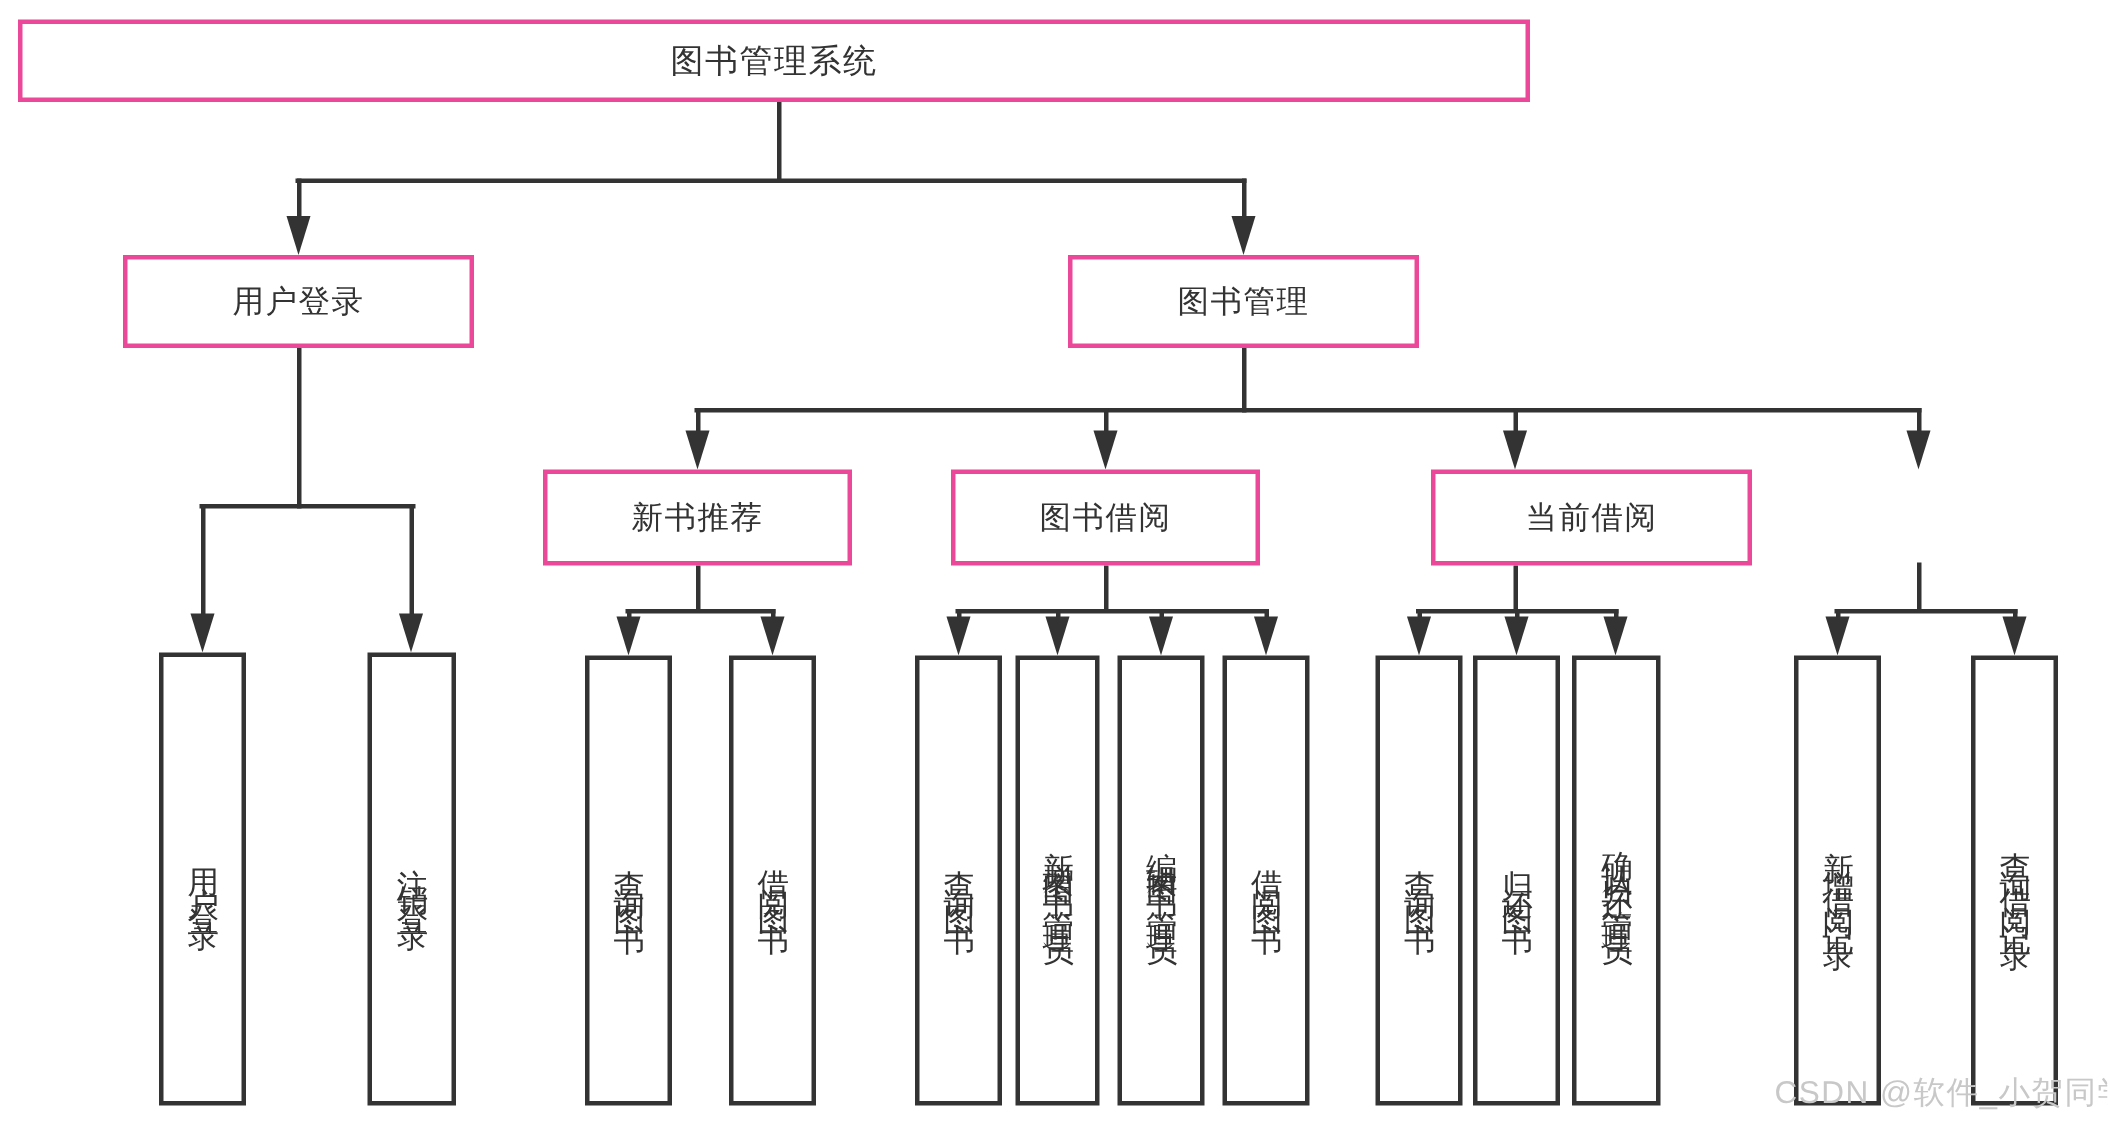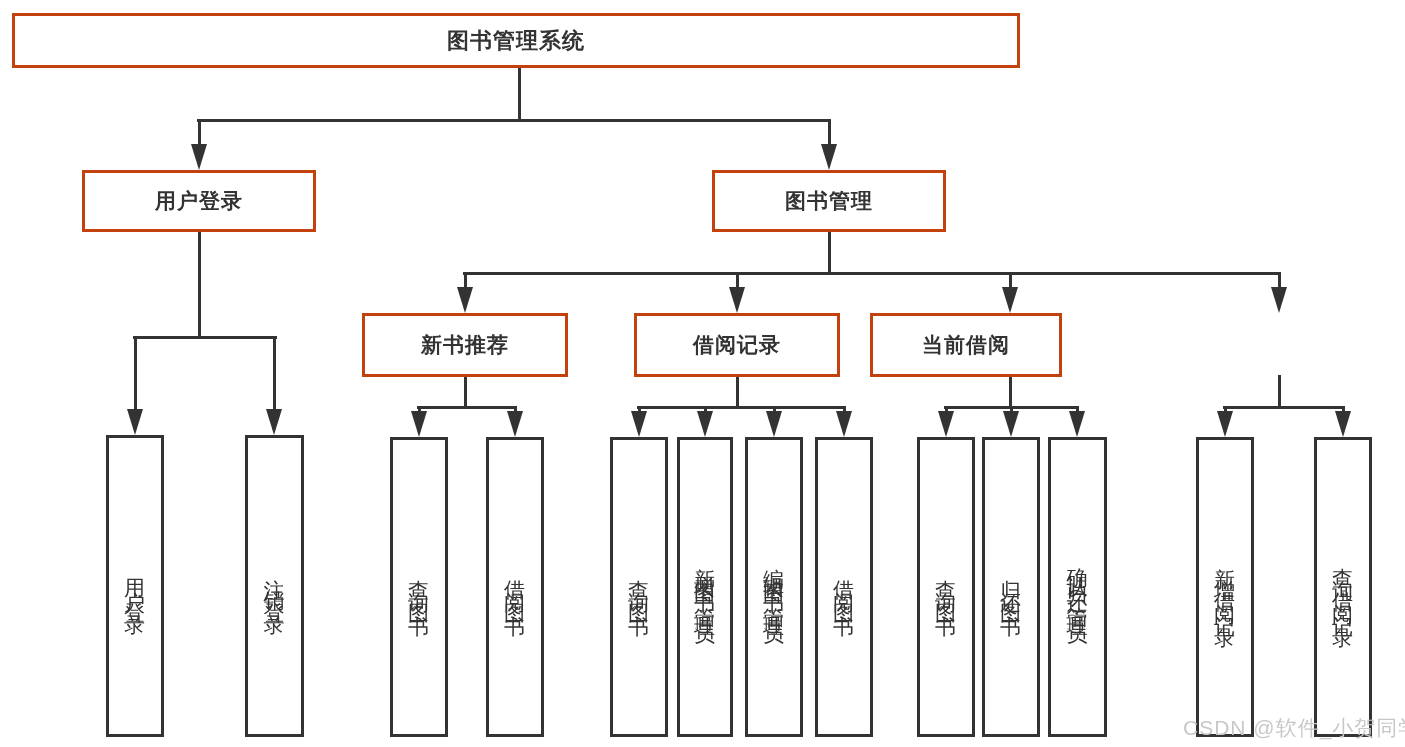--- a/index.html
+++ b/index.html
@@ -7,30 +7,29 @@
     position:relative;
     width:1405px;height:747px;
     background:#ffffff;
     font-family:"Liberation Sans", sans-serif;
     color:#333333;
     overflow:hidden;
   }
   .box{
     position:absolute;
     box-sizing:border-box;
-    border:3px solid #c2410c;
+    border:3px solid #ec4899;
     background:#ffffff;
     display:flex;
     align-items:center;
     justify-content:center;
     font-size:21px;
     letter-spacing:1px;
     color:#333333;
     z-index:2;
-    font-weight:bold;
   }
   .vbox{
     position:absolute;
     box-sizing:border-box;
     border:3px solid #333333;
     background:#ffffff;
     display:flex;
     align-items:center;
     justify-content:center;
     z-index:2;
@@ -68,22 +67,22 @@
 <body>
 
 <div class="canvas">
 
   <div class="box" style="left:12px;top:13px;width:1008px;height:55px;font-size:22px;">图书管理系统</div>
 
   <div class="box" style="left:82px;top:170px;width:234px;height:62px;">用户登录</div>
   <div class="box" style="left:362px;top:313px;width:206px;height:64px;">新书推荐</div>
 
   <div class="box" style="left:712px;top:170px;width:234px;height:62px;">图书管理</div>
-  <div class="box" style="left:634px;top:313px;width:206px;height:64px;">借阅记录</div>
-  <div class="box" style="left:870px;top:313px;width:192px;height:64px;">当前借阅</div>
+  <div class="box" style="left:634px;top:313px;width:206px;height:64px;">图书借阅</div>
+  <div class="box" style="left:954px;top:313px;width:214px;height:64px;">当前借阅</div>
 
   <div class="vbox" style="left:106px;top:435px;width:58px;height:302px;">
     <span class="vtext v-short">用户登录</span>
   </div>
   <div class="vbox" style="left:245px;top:435px;width:59px;height:302px;">
     <span class="vtext v-short">注销登录</span>
   </div>
 
   <div class="vbox" style="left:390px;top:437px;width:58px;height:300px;">
     <span class="vtext v-short">查询图书</span>

